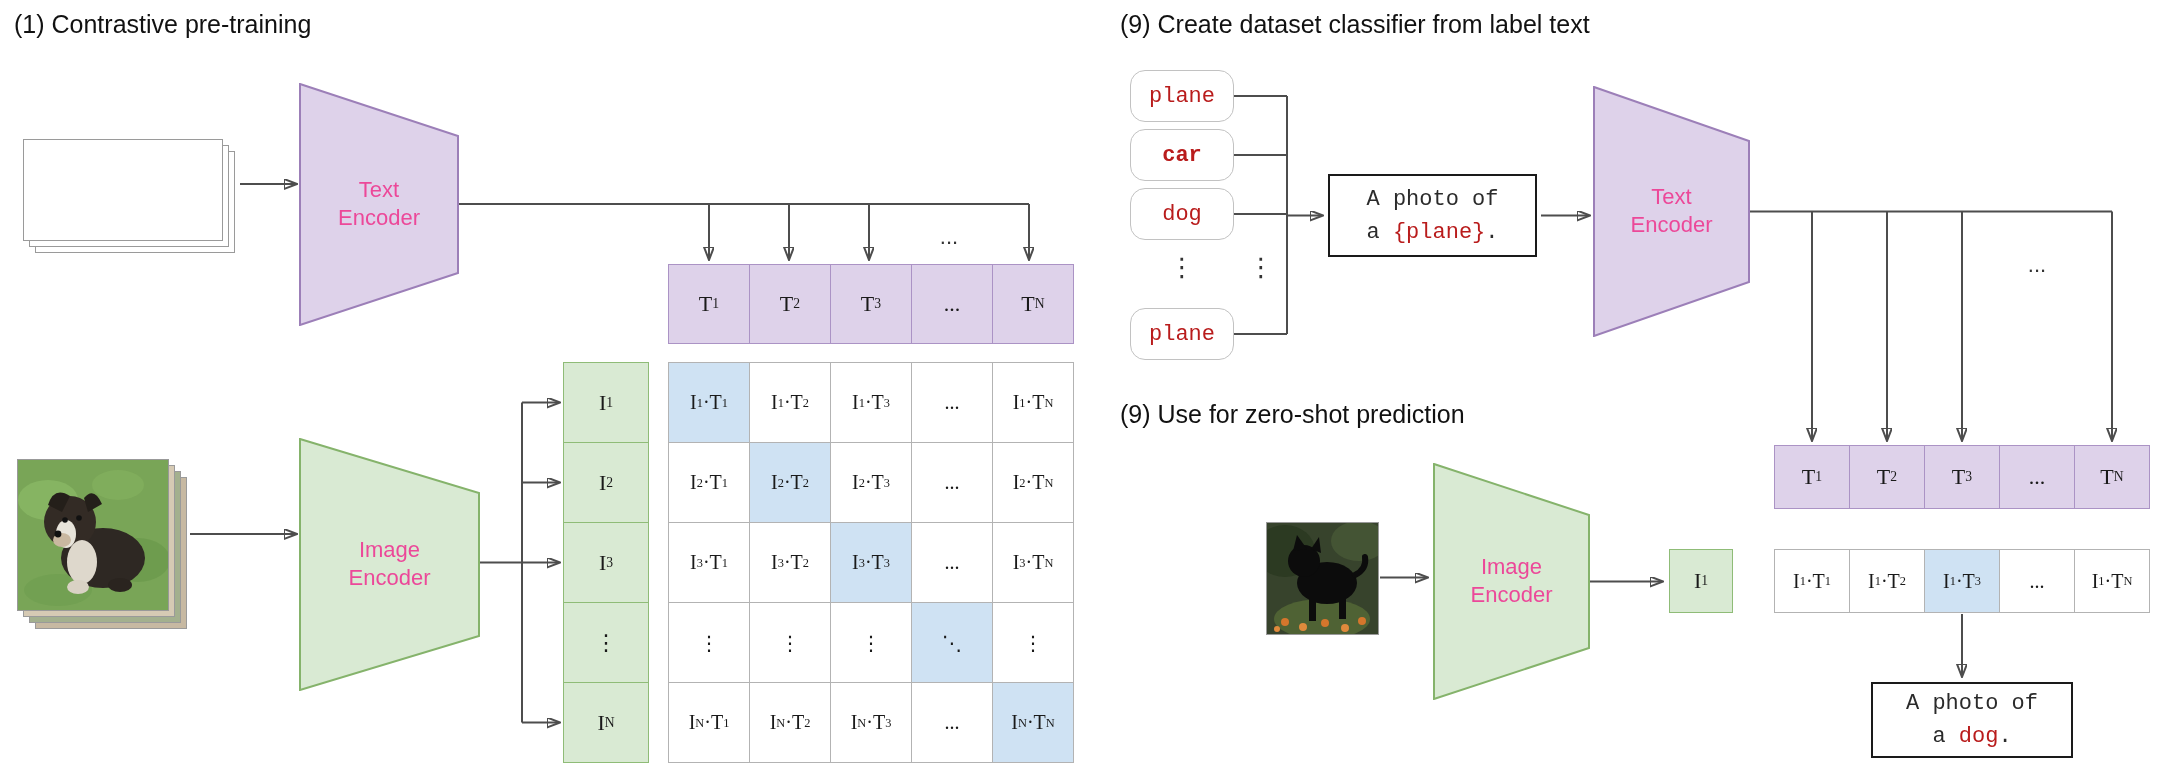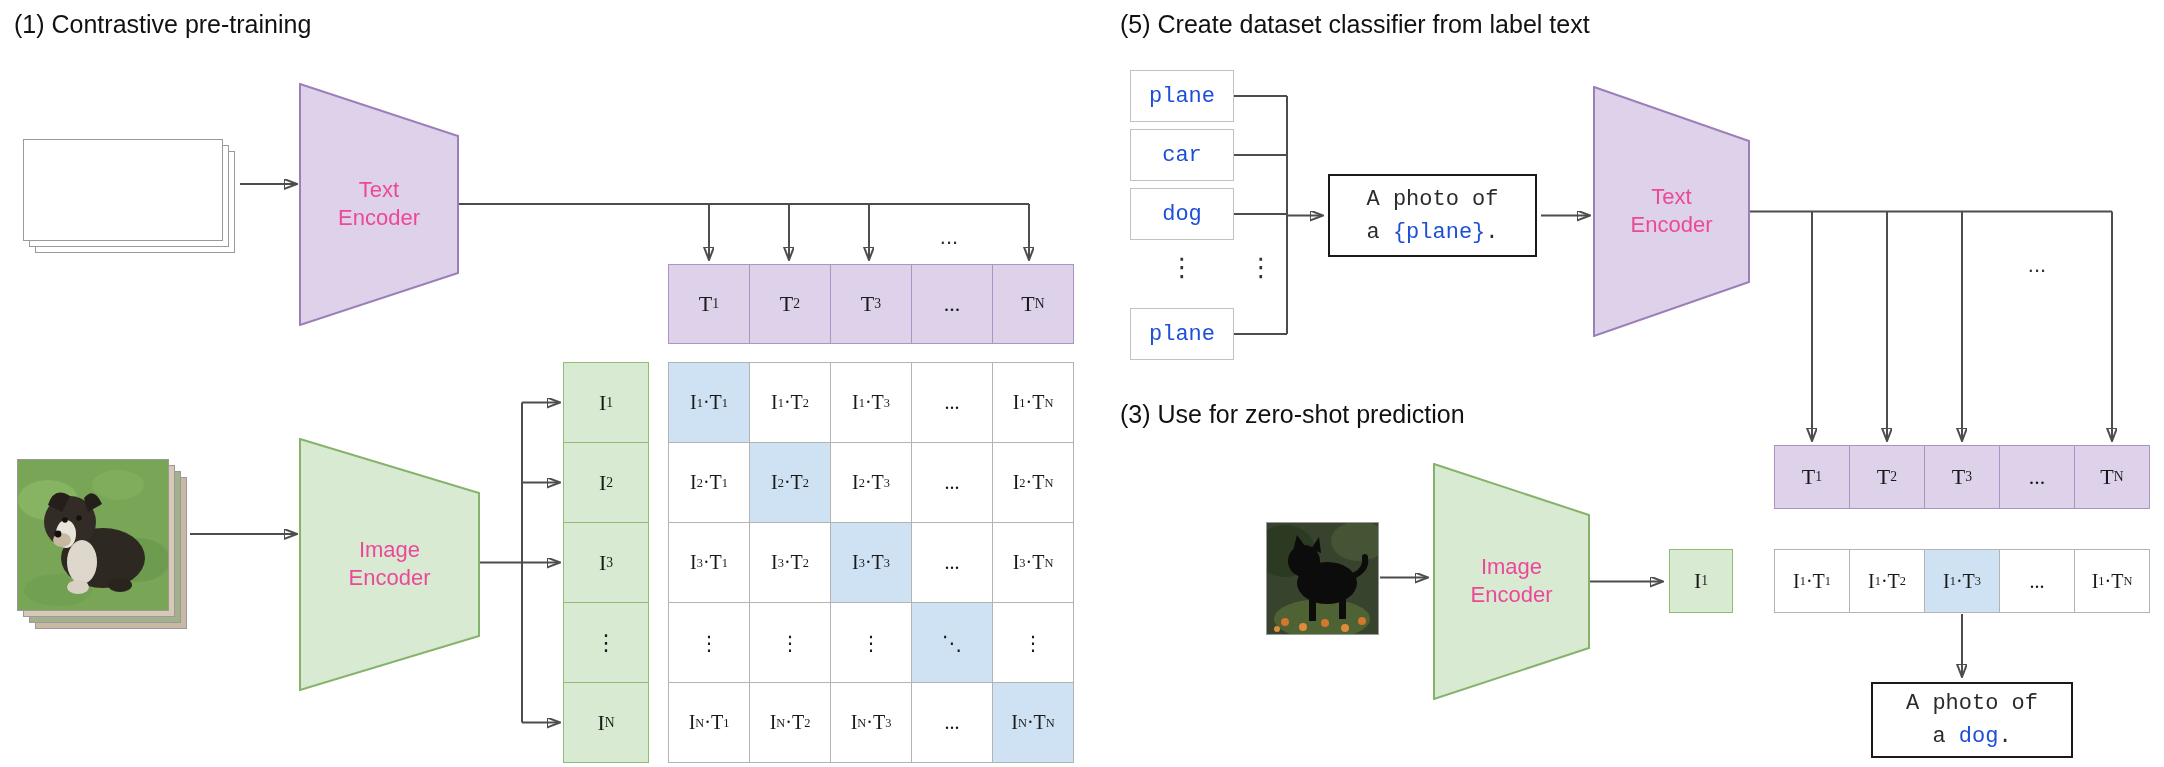--- a/index.html
+++ b/index.html
@@ -24,21 +24,21 @@
     display:flex; align-items:center; justify-content:center;
     font-family:"Liberation Serif","DejaVu Serif","DejaVu Sans",serif;
   }
   .purple-bg { background:#ded2ea; font-size:22px; }
   .green-bg  { background:#d9ead3; font-size:22px; }
   .white-bg  { background:#ffffff; font-size:20px; }
   .blue-bg   { background:#cfe2f3; font-size:20px; }
   sub { font-size:0.62em; line-height:0; }
 
   .mono { font-family:"Liberation Mono","DejaVu Sans Mono",monospace; }
-  .pink { color:#1d4ed8; }
+  .pink { color:#b91c1c;border-radius:15px; }
 
   .encoder { position:absolute; z-index:2; }
   .encoder svg { position:absolute; left:0; top:0; }
   .encoder-label {
     position:absolute; left:0; right:0; top:50%; transform:translateY(-50%);
     width:100px; margin:0 auto; text-align:center; font-size:22px; line-height:1.3; color:#ec4899;
   }
 
   .stack-back { position:absolute; background:#fff; border:1px solid #9a9a9a; z-index:2; }
   .text-card {
@@ -324,24 +324,24 @@
         <span>...</span>
       </div>
     <div class="cell blue-bg">
         <span>I</span>
         <sub>N</sub>
         <span>·T</span>
         <sub>N</sub>
       </div>
   </div>
 
-  <div class="abs title" style="left:1120px; top:10px;">(5) Create dataset classifier from label text</div>
+  <div class="abs title" style="left:1120px; top:10px;">(9) Create dataset classifier from label text</div>
 
   <div class="label-cell mono pink" style="left:1130px; top:70px;">plane</div>
-  <div class="label-cell mono pink" style="left:1130px; top:129px;">car</div>
+  <div class="label-cell mono pink" style="left:1130px; top:129px;font-weight:bold;">car</div>
   <div class="label-cell mono pink" style="left:1130px; top:188px;">dog</div>
   <div class="vdots" style="left:1130px; top:252px; width:104px;">⋮</div>
   <div class="vdots" style="left:1239px; top:252px; width:44px;">⋮</div>
   <div class="label-cell mono pink" style="left:1130px; top:308px;">plane</div>
 
   <div class="prompt-box mono" style="left:1328px; top:174px; width:209px; height:83px;">
     <div>A photo of</div>
     <div>
       <span>a </span><span class="pink">{plane}</span><span>.</span>
     </div>
@@ -371,21 +371,21 @@
       </div>
     <div class="cell purple-bg">
         <span>...</span>
       </div>
     <div class="cell purple-bg">
         <span>T</span>
         <sub>N</sub>
       </div>
   </div>
 
-  <div class="abs title" style="left:1120px; top:400px;">(3) Use for zero-shot prediction</div>
+  <div class="abs title" style="left:1120px; top:400px;">(9) Use for zero-shot prediction</div>
 
   <div class="photo" style="left:1266px; top:522px; width:113px; height:113px;">
     <svg width="111" height="111" viewBox="0 0 111 111">
       <rect width="111" height="111" fill="#37432c"></rect>
       <ellipse cx="18" cy="28" rx="30" ry="26" fill="#2c3a22"></ellipse>
       <ellipse cx="92" cy="18" rx="28" ry="20" fill="#445434"></ellipse>
       <ellipse cx="55" cy="96" rx="48" ry="20" fill="#4f6234"></ellipse>
       <circle cx="18" cy="99" r="4" fill="#d4762c"></circle>
       <circle cx="36" cy="104" r="4" fill="#e08a3c"></circle>
       <circle cx="58" cy="100" r="4" fill="#d4762c"></circle>

